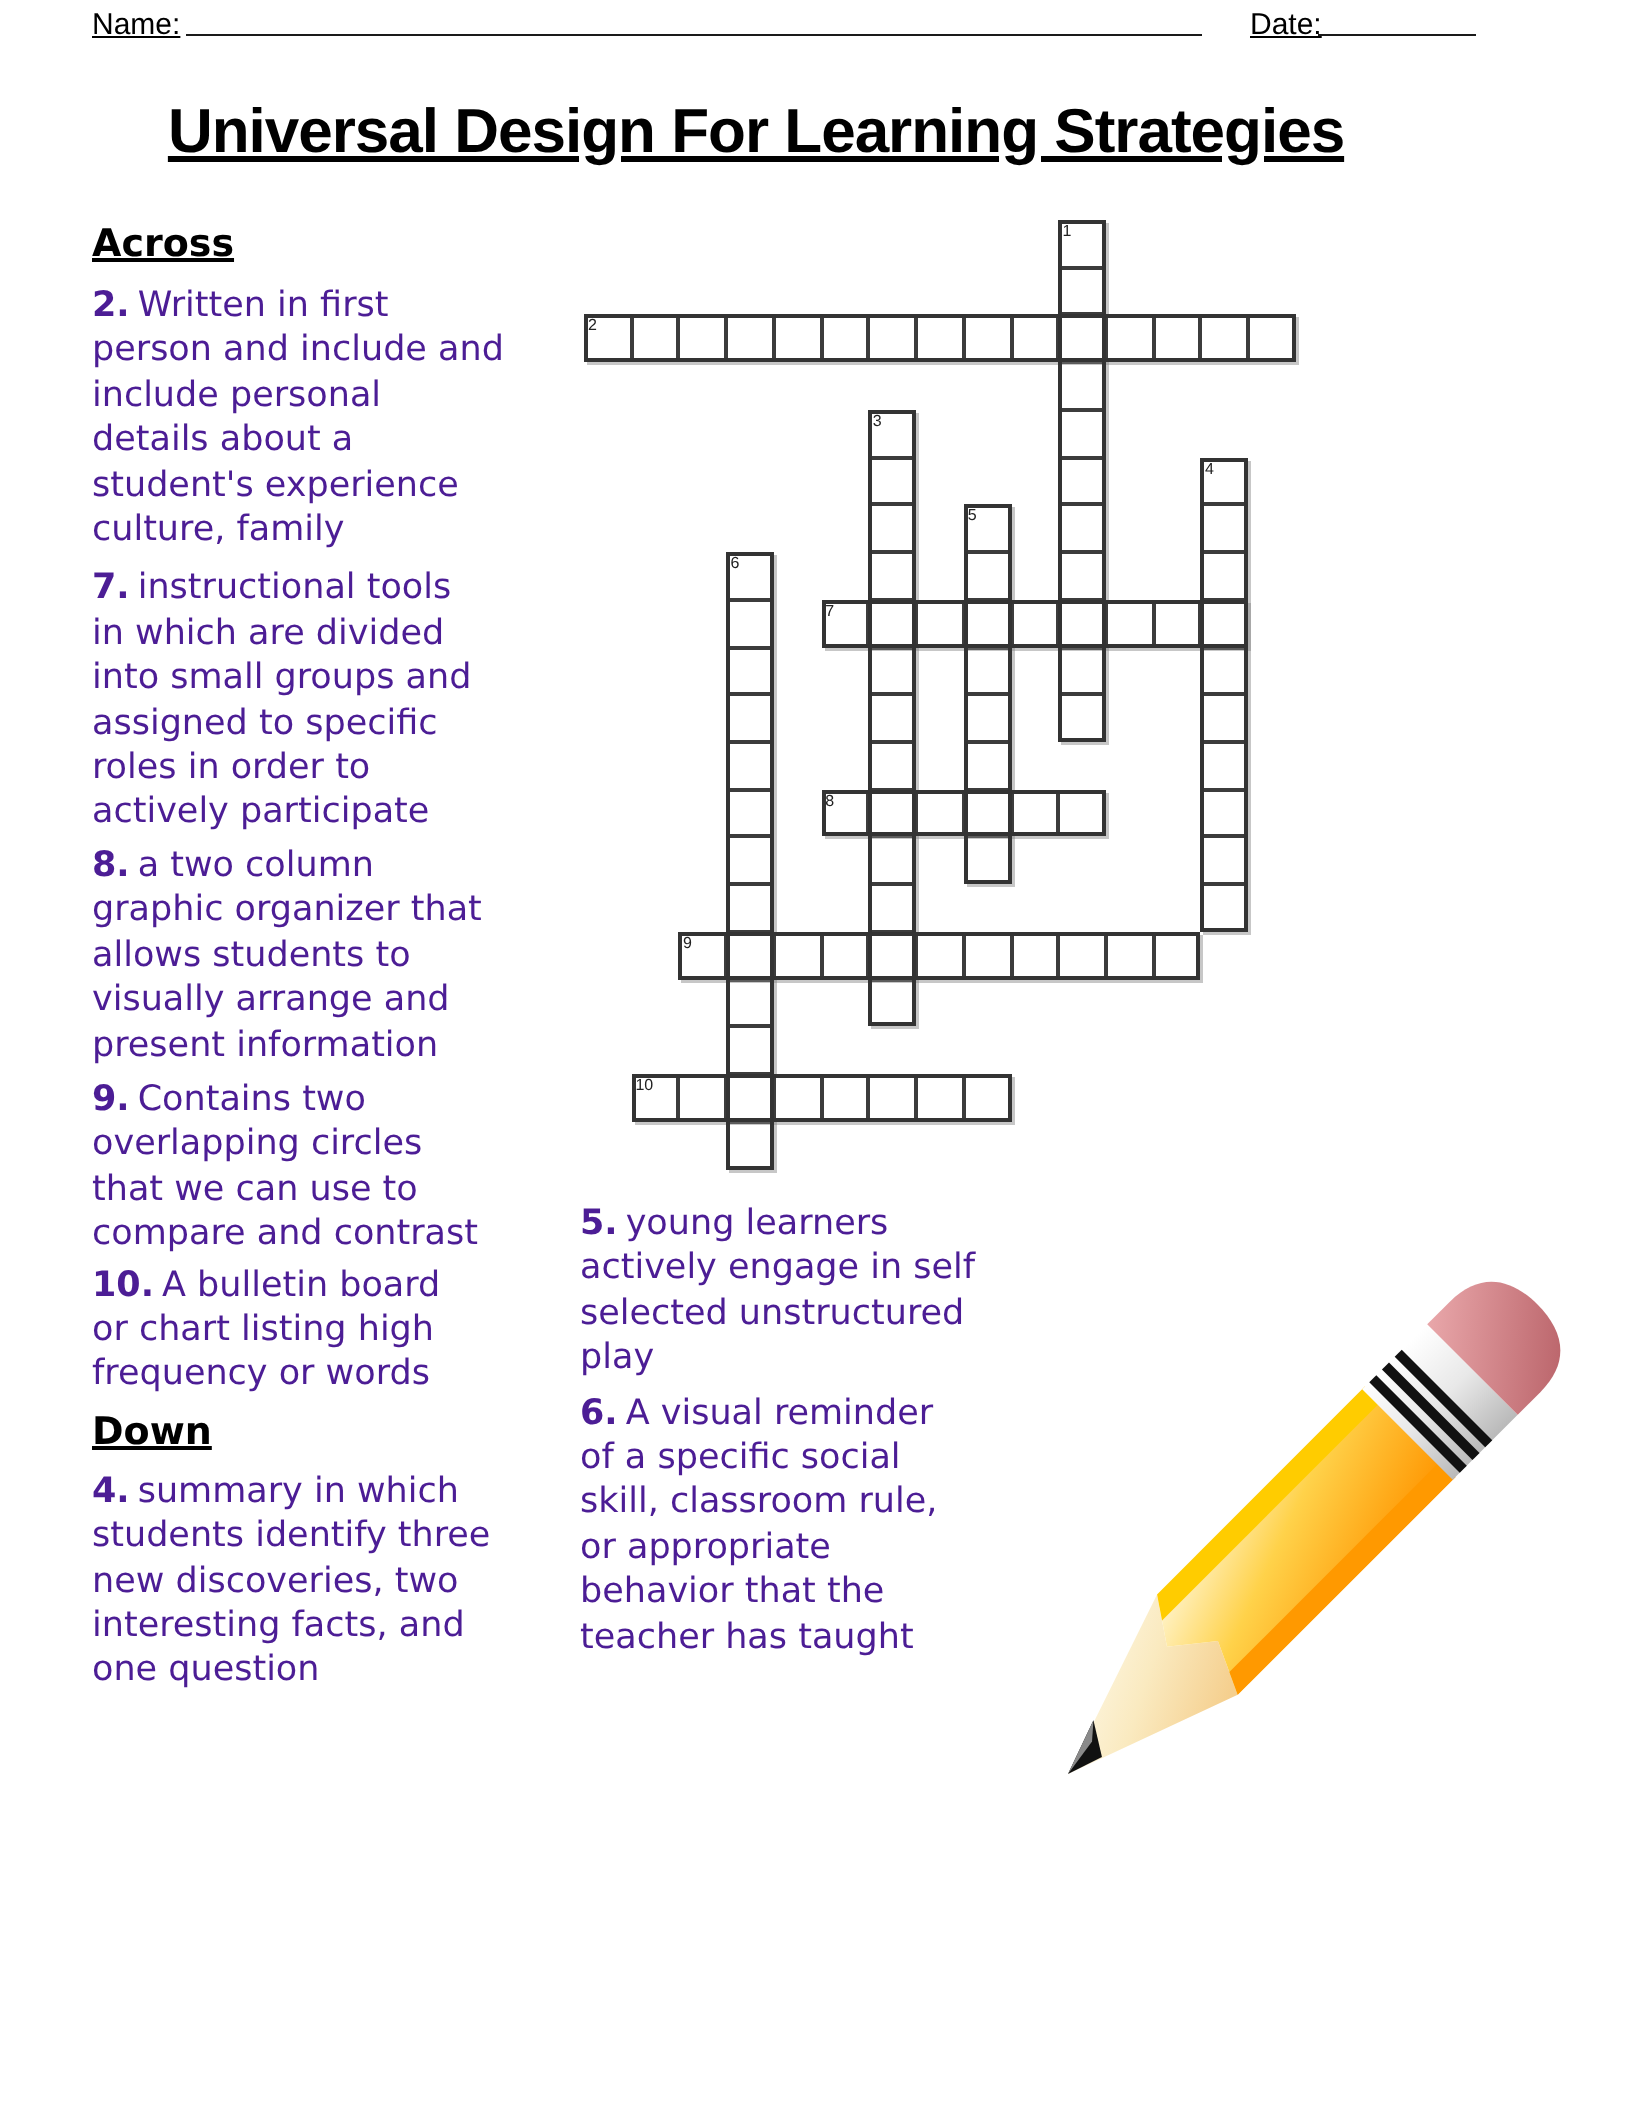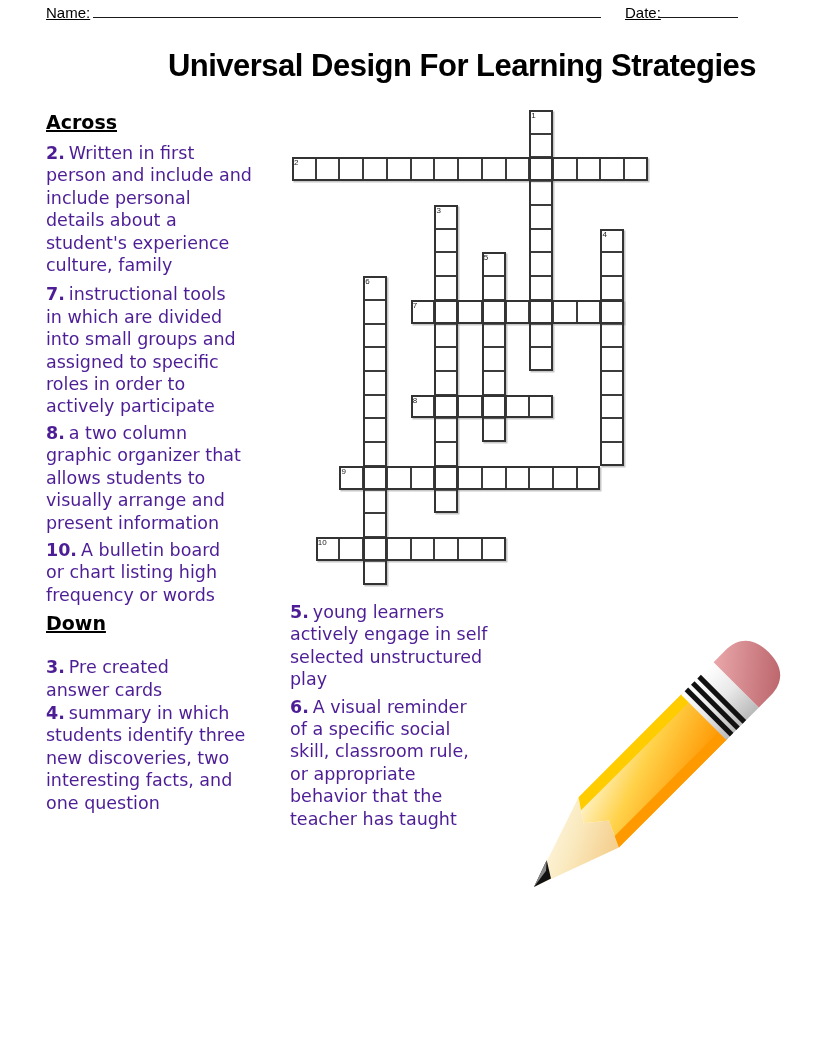--- a/index.html
+++ b/index.html
@@ -8,22 +8,22 @@
 
   
   .hdr-label{position:absolute;top:4px;font:15px/18px "Liberation Sans",sans-serif;color:#000;text-decoration:underline;}
   #name-label{left:46px;}
   #date-label{left:625px;}
   .blank-line{position:absolute;top:1px;height:16px;border-bottom:1.6px solid #1a1a1a;}
   #name-line{left:93px;width:508px;}
   #date-line{left:659px;width:79px;}
 
   
-  #page-title{position:absolute;top:46px;left:0;width:756px;text-align:right;
-              font:bold 31px/40px "Liberation Sans",sans-serif;letter-spacing:-0.5px;color:#000;}
+  #page-title{position:absolute;top:46px;left:0;width:756px;text-align:center;
+              font:bold 31px/40px "Liberation Sans",sans-serif;letter-spacing:-0.5px;color:#000;text-decoration:underline;}
 
   
   .clue-col{position:absolute;width:252px;}
   #left-col{left:46px;top:110px;}
   #mid-col{left:290px;top:601px;}
   .clue-heading{display:inline-block;font:bold 19px/24px "DejaVu Sans",sans-serif;color:#000;
                 text-decoration:underline;text-decoration-thickness:2px;}
   .clue{font:17.5px/22.4px "DejaVu Sans",sans-serif;color:#4c1d95;}
   .clue-num{font-weight:bold;margin-right:4px;}
   .clue-text{white-space:pre-line;}
@@ -195,30 +195,32 @@
 roles in order to
 actively participate</span>
     </div>
     <div class="clue" style="margin-bottom:5px">
       <span class="clue-num">8.</span><span class="clue-text">a two column
 graphic organizer that
 allows students to
 visually arrange and
 present information</span>
     </div>
+    <div class="clue" style="margin-bottom:3px">
+      <span class="clue-num">9.</span><span class="clue-text">Contains two
+overlapping circles
+that we can use to
+compare and contrast</span>
+    </div>
     <div class="clue" style="margin-bottom:5px">
       <span class="clue-num">10.</span><span class="clue-text">A bulletin board
 or chart listing high
 frequency or words</span>
     </div>
-    <div class="clue-heading" style="margin-bottom:21px">Down</div>
-    <div class="clue" style="margin-bottom:1px">
-      <span class="clue-num">3.</span><span class="clue-text">Pre created
-answer cards</span>
-    </div>
+    <div class="clue-heading" style="margin-bottom:7px">Down</div>
     <div class="clue">
       <span class="clue-num">4.</span><span class="clue-text">summary in which
 students identify three
 new discoveries, two
 interesting facts, and
 one question</span>
     </div>
   </div>
 
   <div id="mid-col" class="clue-col">

